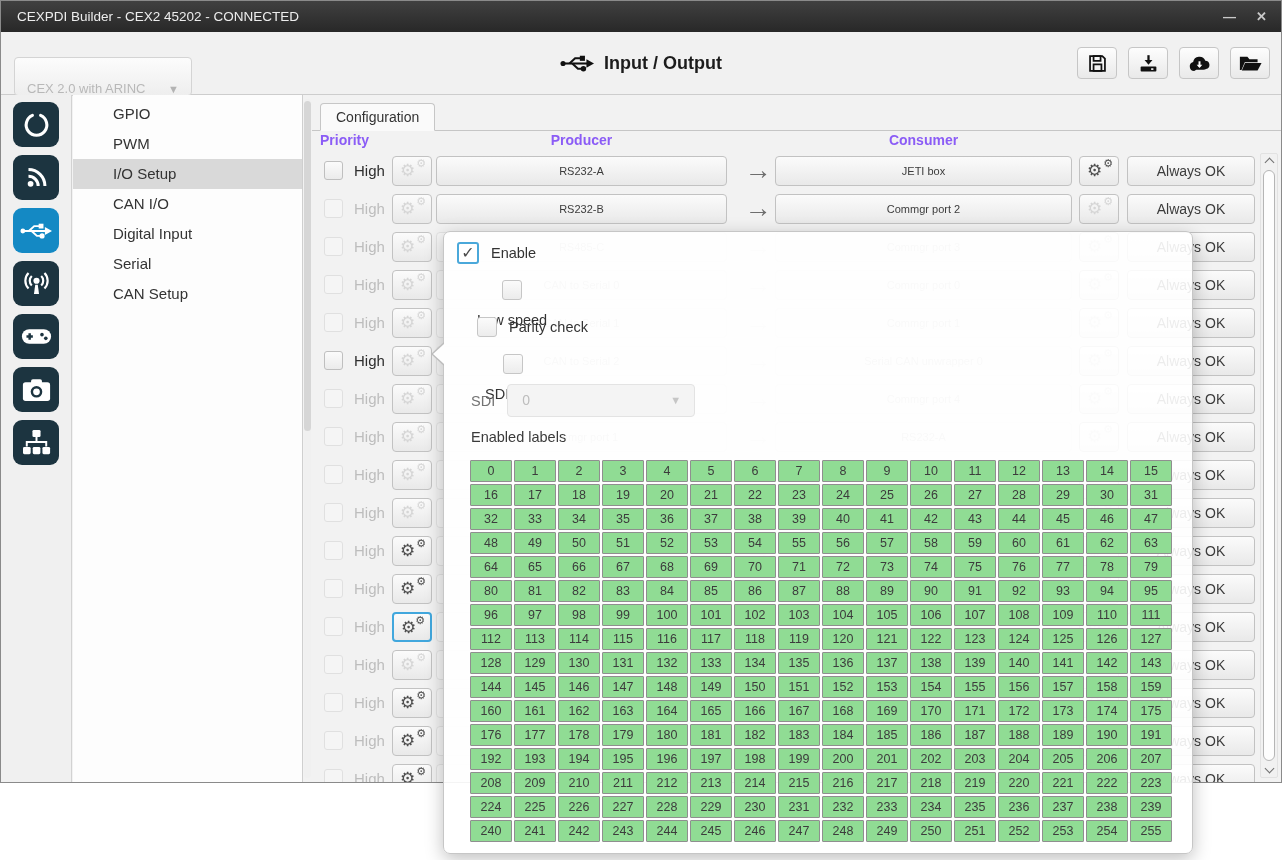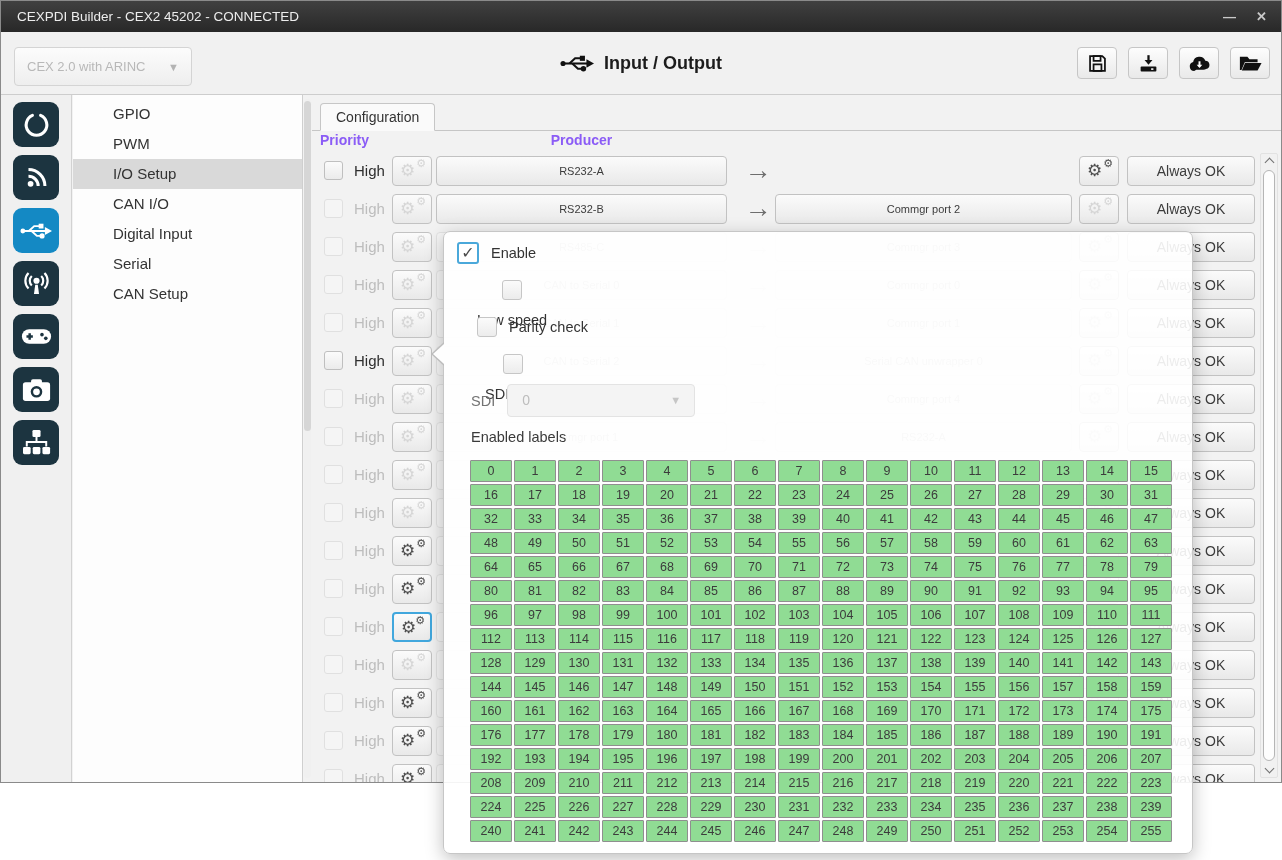--- a/index.html
+++ b/index.html
@@ -8,22 +8,22 @@
 
   
   .window { position:absolute; left:0; top:0; width:1282px; height:783px; border:1px solid #8a8a8a; background:#f2f2f2; }
 
   .titlebar { position:relative; height:31px; background:linear-gradient(#404040,#282828); color:#ededed;
               display:flex; align-items:center; padding-left:16px; font-size:13.5px; }
   .win-controls { position:absolute; right:14px; top:0; height:31px; display:flex; align-items:center; gap:20px; color:#c9c9c9; }
   .win-controls span { cursor:default; font-size:13px; font-weight:bold; }
 
   .toolbar { position:relative; height:63px; background:#f1f1f1; border-bottom:1px solid #cdcdcd; }
-  .dropdown { position:absolute; left:13px; top:15px; width:178px; height:39px; background:linear-gradient(#fcfcfc,#eeeeee);
-              border:1px solid #d4d4d4; border-radius:4px; color:#b8b8b8; font-size:13px; line-height:30px; padding:4px 12px; }
+  .dropdown { position:absolute; left:13px; top:25px; width:178px; height:39px; background:linear-gradient(#fcfcfc,#eeeeee);
+              border:1px solid #d4d4d4; border-radius:4px; color:#b8b8b8; font-size:13px; line-height:30px; padding:16px 12px; }
   .dropdown .chev { position:absolute; right:12px; color:#b3b3b3; font-size:11px; }
   .page-title { position:absolute; left:50%; transform:translateX(-50%); top:0; height:63px; display:flex; align-items:center; gap:10px;
                 font-weight:bold; font-size:18px; color:#1c1c1c; white-space:nowrap; }
   .tb-buttons { position:absolute; right:11px; top:15px; display:flex; gap:11px; }
   .tb-btn { width:40px; height:32px; background:linear-gradient(#fdfdfd,#e9e9e9); border:1px solid #c6c6c6; border-radius:4px;
             display:flex; align-items:center; justify-content:center; }
 
   .body { position:relative; height:687px; }
 
   
@@ -258,31 +258,33 @@
           <div class="thumb"></div>
         </div>
 
       <div class="main">
         <div class="tabstrip">
           <div class="tab">Configuration</div>
         </div>
         <div class="theaders">
           <span class="th-priority">Priority</span>
           <span class="th-producer">Producer</span>
+          <span class="th-consumer">Consumer</span>
         </div>
         <div class="rows" id="rows">
             <div class="row">
               <div class="cb"></div>
               <span class="high on">High</span>
               <div class="gear-btn btnish off">
                 <span class="g1">⚙</span>
                 <span class="g2">⚙</span>
               </div>
               <div class="iobtn btnish prod">RS232-A</div>
               <span class="rarrow">→</span>
+              <div class="iobtn btnish cons">JETI box</div>
               <div class="gear-btn right btnish">
                 <span class="g1">⚙</span>
                 <span class="g2">⚙</span>
               </div>
               <div class="iobtn btnish okbtn">Always OK</div>
             </div>
             <div class="row">
               <div class="cb dim"></div>
               <span class="high">High</span>
               <div class="gear-btn btnish off">

